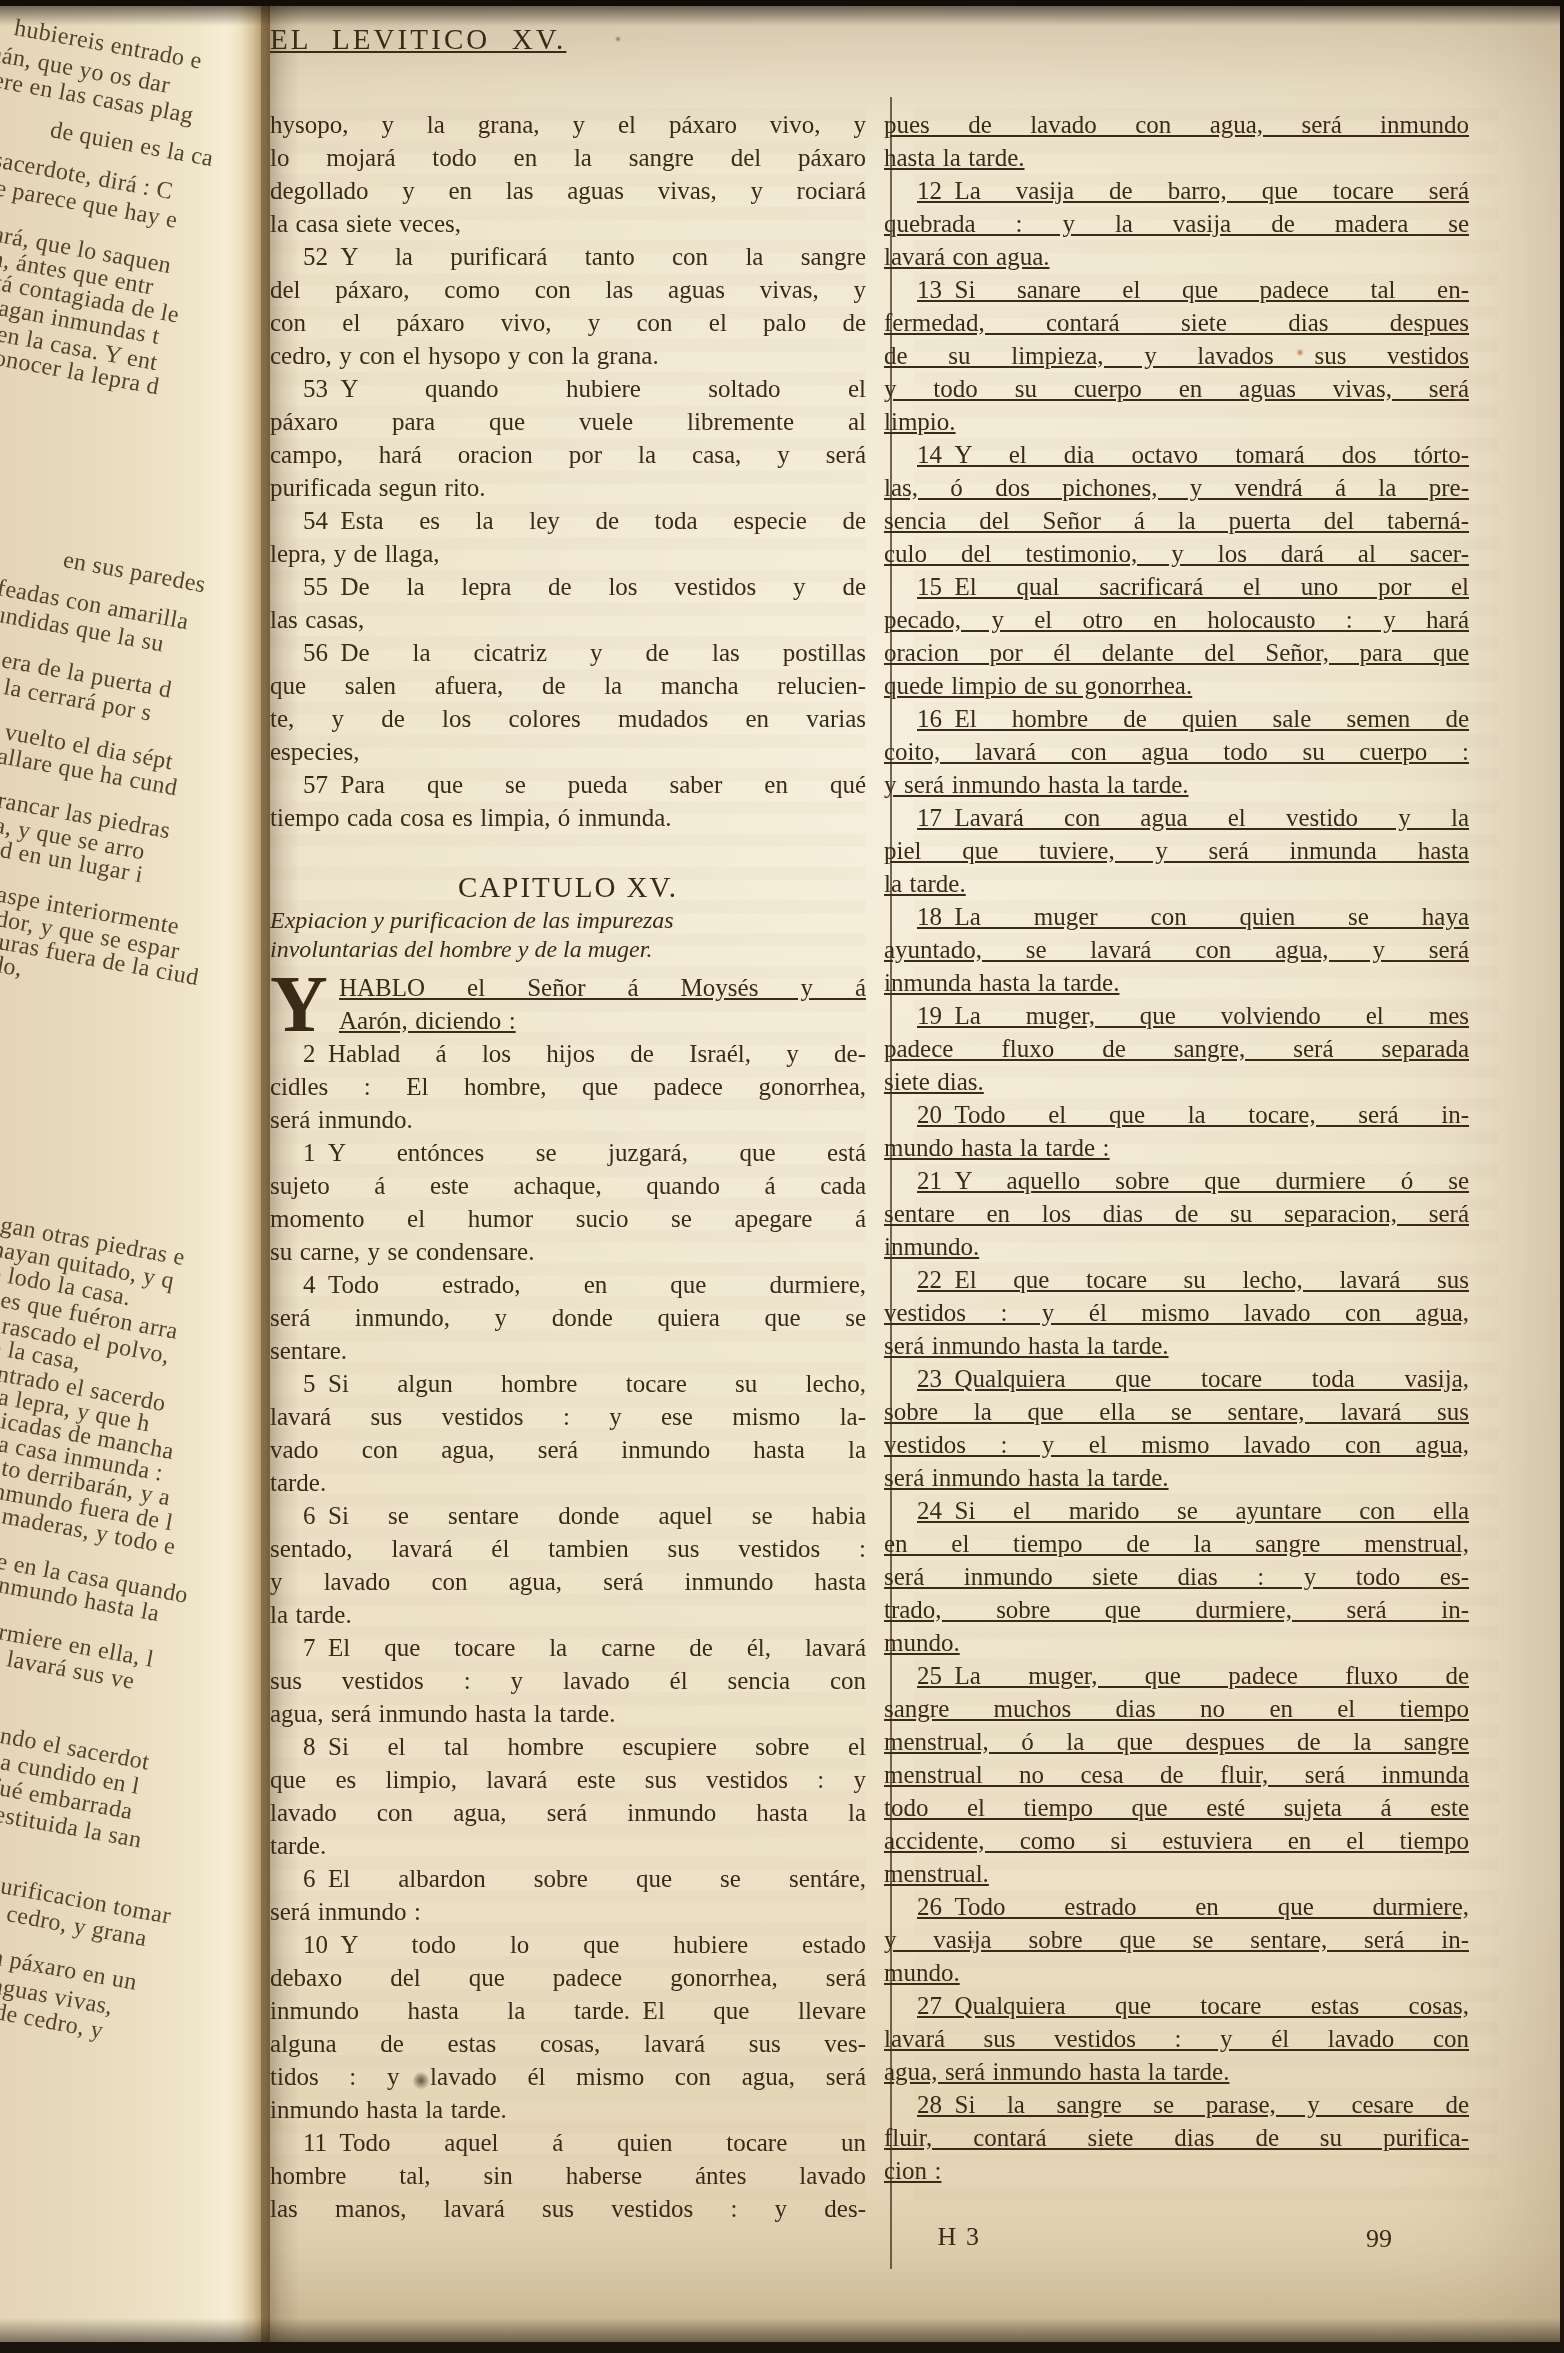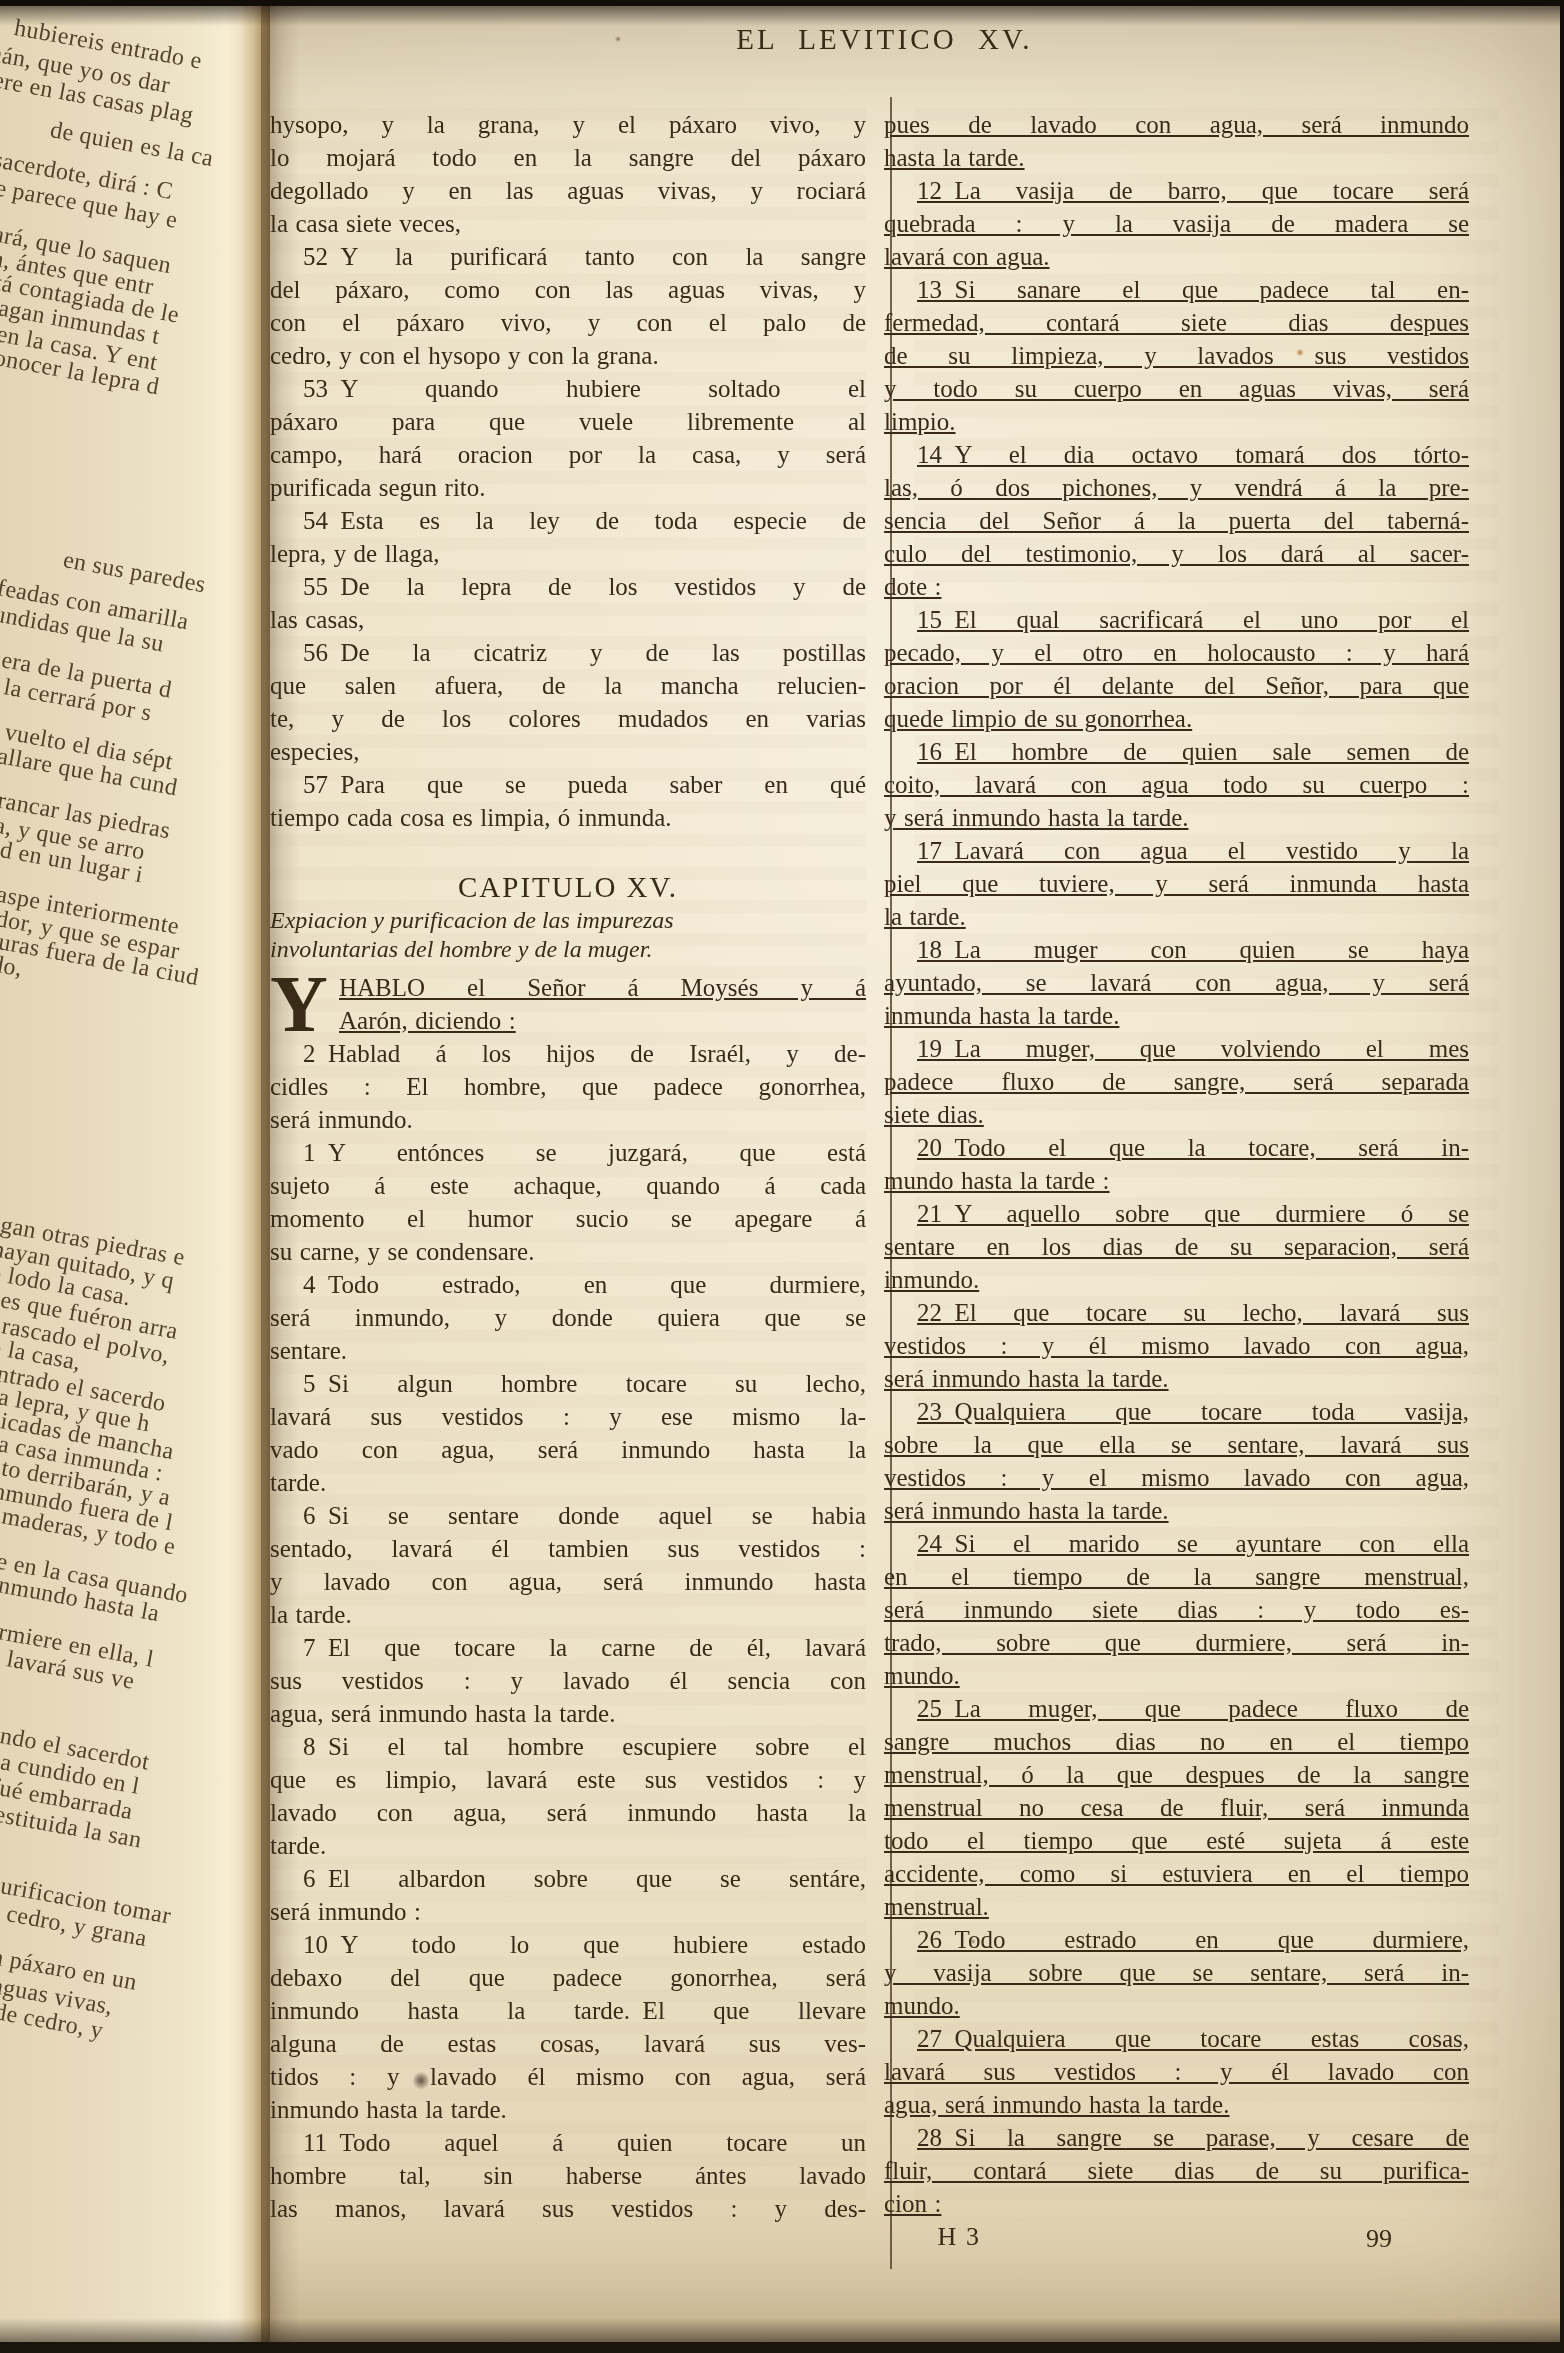--- a/index.html
+++ b/index.html
@@ -43,22 +43,23 @@
       #dcca a4 62%, #d6c29a 68%, #b69c70 84%, #5a4630 96%, #2b2013 100%);
   }
   .top-vignette{position:absolute;left:0;top:0;right:0;height:20.3px;
     background:linear-gradient(to bottom,rgba(20,14,8,0.55),rgba(20,14,8,0));}
   .bottom-vignette{position:absolute;left:0;bottom:0;right:0;height:23.5px;
     background:linear-gradient(to top,rgba(20,14,8,0.5),rgba(20,14,8,0));}
 
   
   .running-head{
     position:absolute;left:270px;width:1229px;top:17px;
-    text-align:center;font-size:29px;letter-spacing:3.1px;word-spacing:11px;
+    font-size:29px;letter-spacing:3.1px;word-spacing:11px;
     color:var(--ink,#33241a);
+    text-decoration:underline;
   }
   .divider{
     position:absolute;left:890px;top:91px;width:1.6px;height:2172px;
     background:var(--divider,rgba(74,53,32,0.6));opacity:.75;
   }
   .col{position:absolute;top:102px;color:var(--ink,#3a2a18);}
   .col-left{left:270px;width:596px;}
   .col-right{left:884px;width:585px;text-decoration:underline;}
   .ln{
     font-size:25px;line-height:33px;height:33px;
@@ -255,21 +256,20 @@
           <div class="ln e">lavará con agua.</div>
           <div class="ln i">13 Si sanare el que padece tal en-</div>
           <div class="ln">fermedad, contará siete dias despues</div>
           <div class="ln">de su limpieza, y lavados sus vestidos</div>
           <div class="ln">y todo su cuerpo en aguas vivas, será</div>
           <div class="ln e">limpio.</div>
           <div class="ln i">14 Y el dia octavo tomará dos tórto-</div>
           <div class="ln">las, ó dos pichones, y vendrá á la pre-</div>
           <div class="ln">sencia del Señor á la puerta del taberná-</div>
           <div class="ln">culo del testimonio, y los dará al sacer-</div>
-          <div class="ln e">dote :</div>
           <div class="ln i">15 El qual sacrificará el uno por el</div>
           <div class="ln">pecado, y el otro en holocausto : y hará</div>
           <div class="ln">oracion por él delante del Señor, para que</div>
           <div class="ln e">quede limpio de su gonorrhea.</div>
           <div class="ln i">16 El hombre de quien sale semen de</div>
           <div class="ln">coito, lavará con agua todo su cuerpo :</div>
           <div class="ln e">y será inmundo hasta la tarde.</div>
           <div class="ln i">17 Lavará con agua el vestido y la</div>
           <div class="ln">piel que tuviere, y será inmunda hasta</div>
           <div class="ln e">la tarde.</div>

